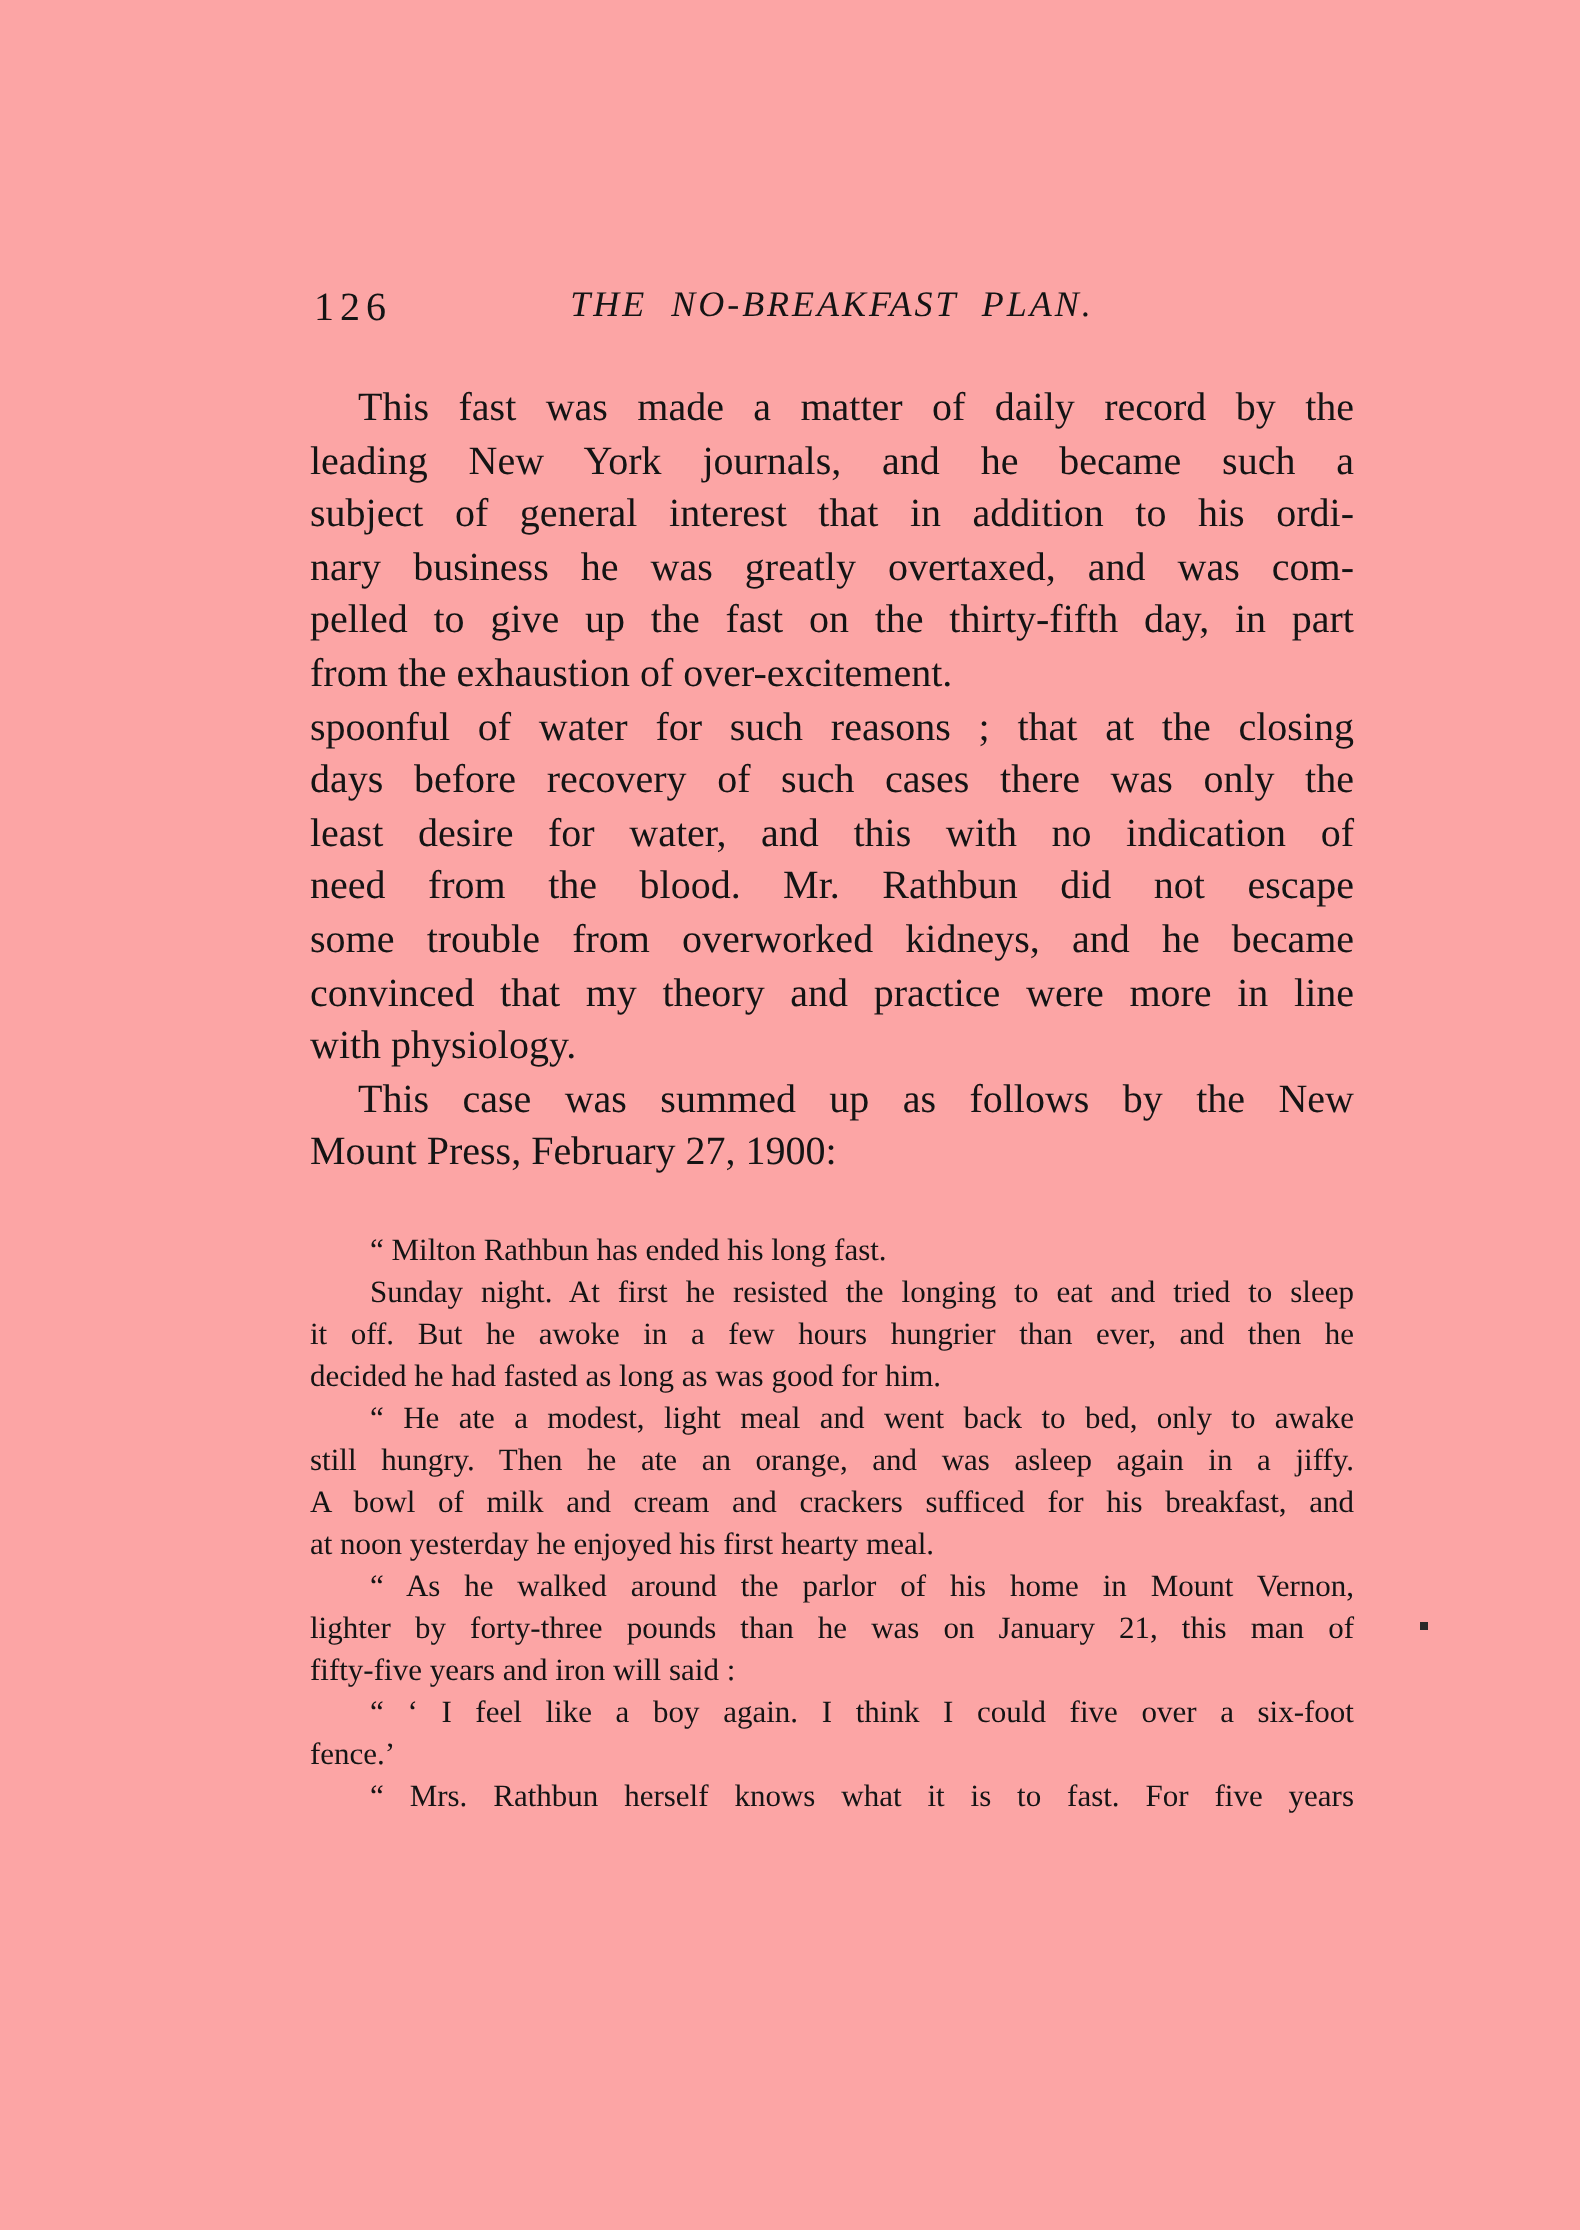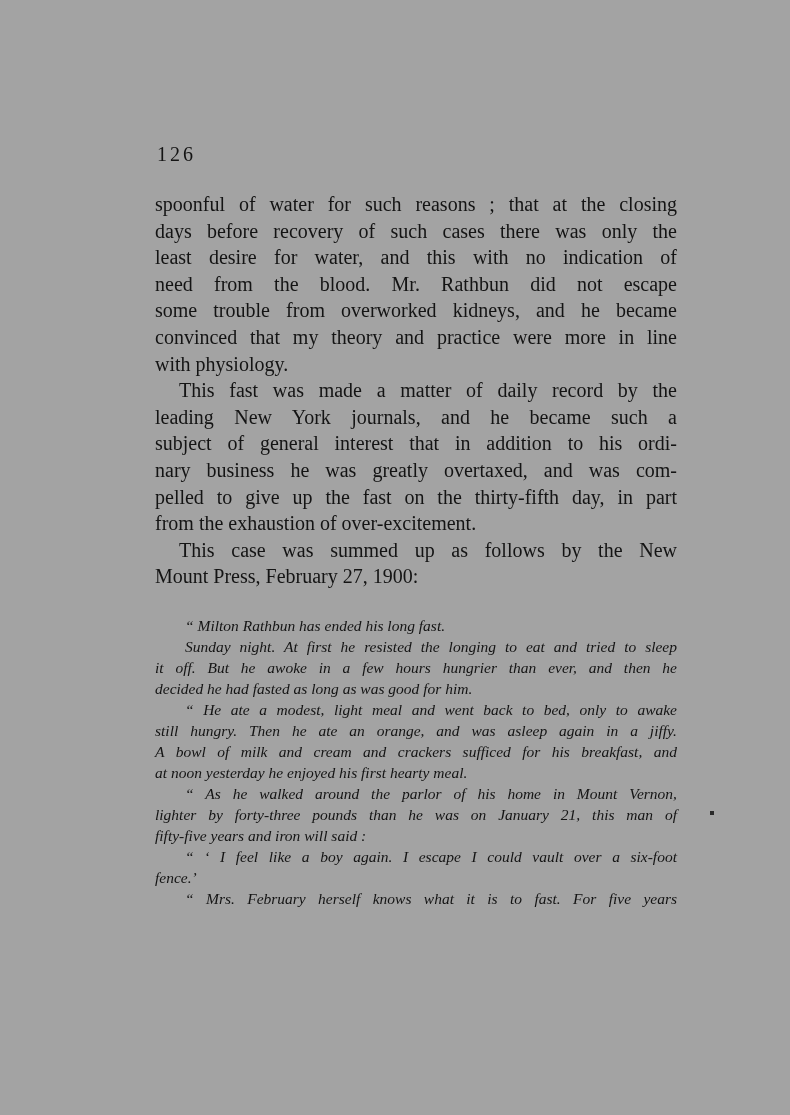--- a/index.html
+++ b/index.html
@@ -5,21 +5,21 @@
   html, body {
     margin: 0;
     padding: 0;
     background: #ffffff;
     font-family: "Liberation Serif", "DejaVu Serif", serif;
   }
   .page {
     position: relative;
     width: 790px;
     height: 1115px;
-    background: #a3a3a3;
+    background: #fca5a5;
     color: #141414;
     overflow: hidden;
   }
   .column {
     position: absolute;
     left: 155px;
     top: 142px;
     width: 522px;
   }
   .page-header {
@@ -43,21 +43,20 @@
   }
   .body-text {
     margin-top: 21px;
     font-size: 20px;
     line-height: 26.6px;
   }
   .excerpt {
     margin-top: 25px;
     font-size: 15.5px;
     line-height: 21px;
-    font-style: italic;
   }
   .para { margin: 0; }
   .body-text .para.indent-first .line:first-child { text-indent: 24px; }
   .excerpt .para .line:first-child { text-indent: 30px; }
   .line {
     text-align: justify;
     text-align-last: justify;
   }
   .line.last { text-align-last: left; }
   .it { }
@@ -71,39 +70,40 @@
   }
 </style>
 </head>
 <body>
 
 <div class="page">
   <div class="column">
 
     <div class="page-header">
       <span class="page-number">126</span>
+      <div class="running-title">THE NO-BREAKFAST PLAN.</div>
     </div>
 
     <div class="body-text">
+        <div class="para indent-first">
+          <div class="line"><span>This fast was made a matter of daily record by the</span></div>
+          <div class="line"><span>leading New York journals, and he became such a</span></div>
+          <div class="line"><span>subject of general interest that in addition to his ordi-</span></div>
+          <div class="line"><span>nary business he was greatly overtaxed, and was com-</span></div>
+          <div class="line"><span>pelled to give up the fast on the thirty-fifth day, in part</span></div>
+          <div class="line last"><span>from the exhaustion of over-excitement.</span></div>
+        </div>
         <div class="para">
           <div class="line"><span>spoonful of water for such reasons ; that at the closing</span></div>
           <div class="line"><span>days before recovery of such cases there was only the</span></div>
           <div class="line"><span>least desire for water, and this with no indication of</span></div>
           <div class="line"><span>need from the blood.  Mr. Rathbun did not escape</span></div>
           <div class="line"><span>some trouble from overworked kidneys, and he became</span></div>
           <div class="line"><span>convinced that my theory and practice were more in line</span></div>
           <div class="line last"><span>with physiology.</span></div>
-        </div>
-        <div class="para indent-first">
-          <div class="line"><span>This fast was made a matter of daily record by the</span></div>
-          <div class="line"><span>leading New York journals, and he became such a</span></div>
-          <div class="line"><span>subject of general interest that in addition to his ordi-</span></div>
-          <div class="line"><span>nary business he was greatly overtaxed, and was com-</span></div>
-          <div class="line"><span>pelled to give up the fast on the thirty-fifth day, in part</span></div>
-          <div class="line last"><span>from the exhaustion of over-excitement.</span></div>
         </div>
         <div class="para indent-first">
           <div class="line"><span>This case was summed up as follows by the </span><span class="it">New</span></div>
           <div class="line last"><span class="it">Mount Press</span><span>, February 27, 1900:</span></div>
         </div>
       </div>
 
     <div class="excerpt">
         <div class="para">
           <div class="line last"><span>“ Milton Rathbun has ended his long fast.</span></div>
@@ -118,24 +118,24 @@
           <div class="line"><span>still hungry.  Then he ate an orange, and was asleep again in a jiffy.</span></div>
           <div class="line"><span>A bowl of milk and cream and crackers sufficed for his breakfast, and</span></div>
           <div class="line last"><span>at noon yesterday he enjoyed his first hearty meal.</span></div>
         </div>
         <div class="para">
           <div class="line"><span>“ As he walked around the parlor of his home in Mount Vernon,</span></div>
           <div class="line"><span>lighter by forty-three pounds than he was on January 21, this man of</span></div>
           <div class="line last"><span>fifty-five years and iron will said :</span></div>
         </div>
         <div class="para">
-          <div class="line"><span>“ ‘ I feel like a boy again.  I escape I could vault over a six-foot</span></div>
+          <div class="line"><span>“ ‘ I feel like a boy again.  I think I could five over a six-foot</span></div>
           <div class="line last"><span>fence.’</span></div>
         </div>
         <div class="para">
-          <div class="line"><span>“ Mrs. February herself knows what it is to fast.  For five years</span></div>
+          <div class="line"><span>“ Mrs. Rathbun herself knows what it is to fast.  For five years</span></div>
         </div>
       </div>
 
   </div>
 
   <div class="artifact-dot"></div>
 </div>
 
 </body></html>

